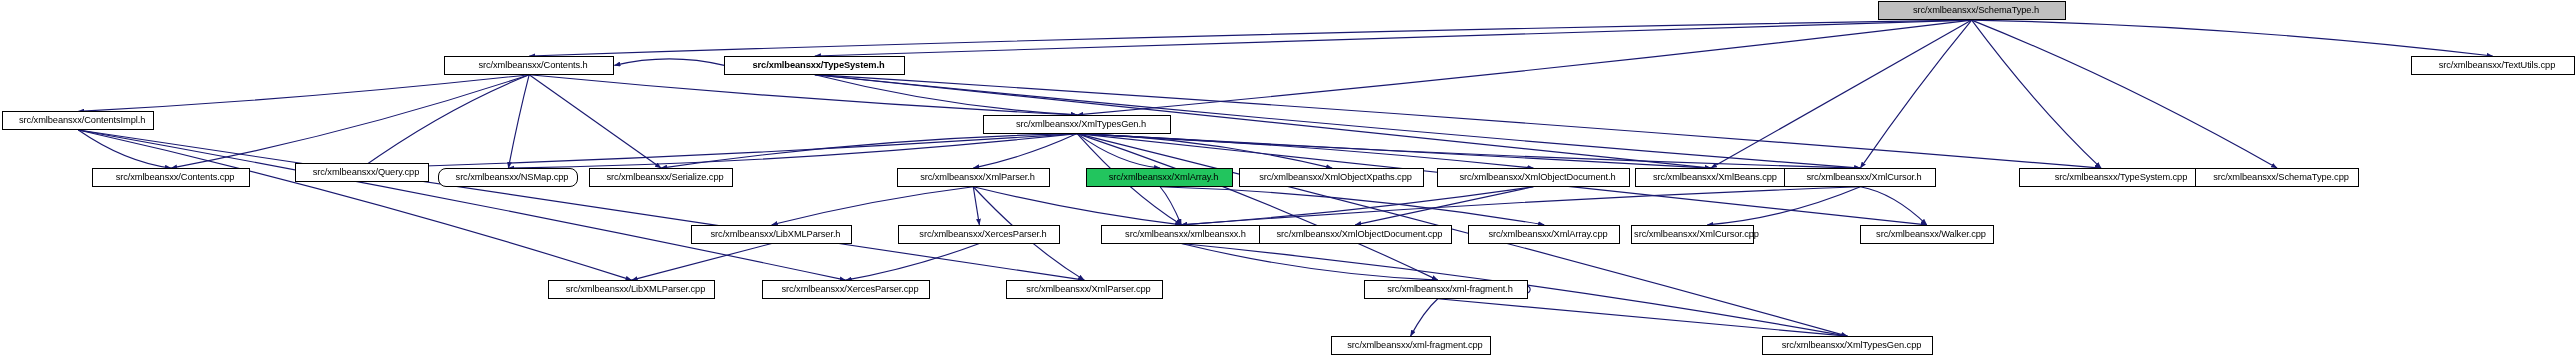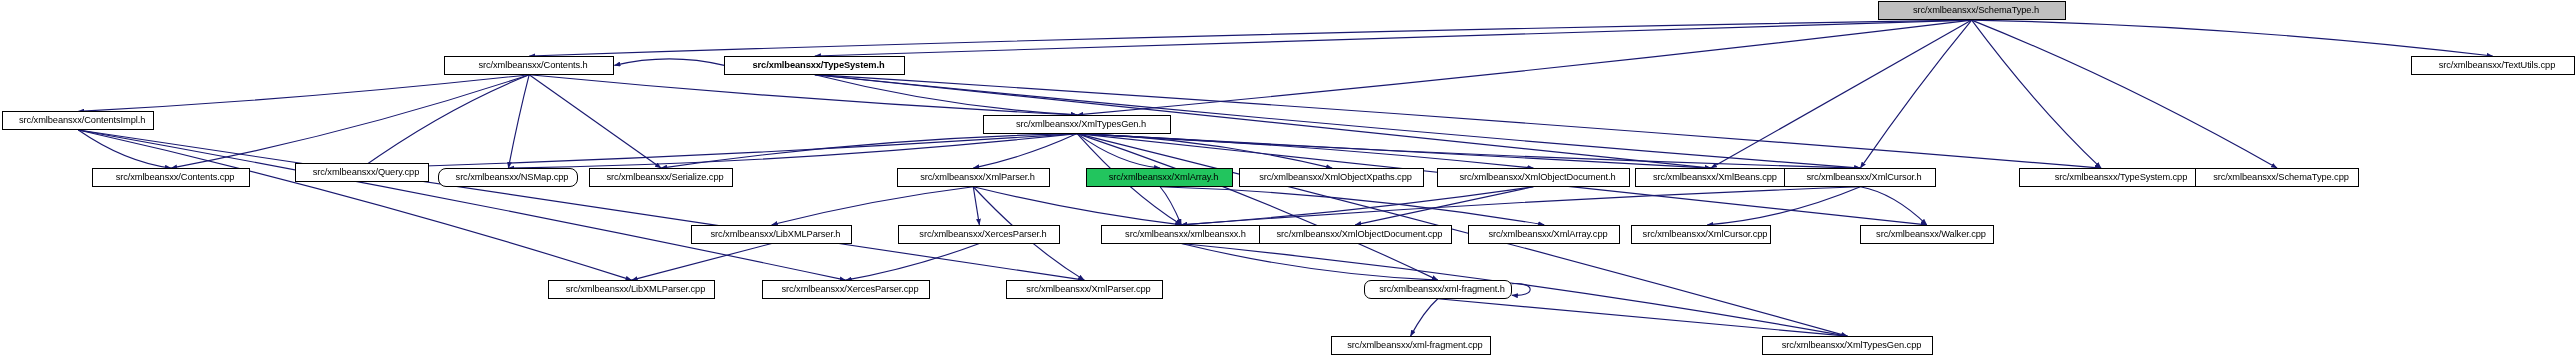--- a/index.html
+++ b/index.html
@@ -140,36 +140,36 @@
     </div>
     <div class="node" style="left: 1101px; top: 225px; width: 161px; border-color: rgb(0, 0, 0); background: rgb(255, 255, 255); color: rgb(0, 0, 0);">
       <span>src/xmlbeansxx/xmlbeansxx.h</span>
     </div>
     <div class="node" style="left: 1259px; top: 225px; width: 193px; border-color: rgb(0, 0, 0); background: rgb(255, 255, 255); color: rgb(0, 0, 0);">
       <span>src/xmlbeansxx/XmlObjectDocument.cpp</span>
     </div>
     <div class="node" style="left: 1468px; top: 225px; width: 152px; border-color: rgb(0, 0, 0); background: rgb(255, 255, 255); color: rgb(0, 0, 0);">
       <span>src/xmlbeansxx/XmlArray.cpp</span>
     </div>
-    <div class="node" style="left: 1631px; top: 225px; width: 140px; border-color: rgb(0, 0, 0); background: rgb(255, 255, 255); color: rgb(0, 0, 0);">
+    <div class="node" style="left: 1631px; top: 225px; width: 123px; border-color: rgb(0, 0, 0); background: rgb(255, 255, 255); color: rgb(0, 0, 0);">
       <span>src/xmlbeansxx/XmlCursor.cpp</span>
     </div>
     <div class="node" style="left: 1860px; top: 225px; width: 134px; border-color: rgb(0, 0, 0); background: rgb(255, 255, 255); color: rgb(0, 0, 0);">
       <span>src/xmlbeansxx/Walker.cpp</span>
     </div>
     <div class="node" style="left: 548px; top: 280px; width: 167px; border-color: rgb(0, 0, 0); background: rgb(255, 255, 255); color: rgb(0, 0, 0);">
       <span>src/xmlbeansxx/LibXMLParser.cpp</span>
     </div>
     <div class="node" style="left: 762px; top: 280px; width: 168px; border-color: rgb(0, 0, 0); background: rgb(255, 255, 255); color: rgb(0, 0, 0);">
       <span>src/xmlbeansxx/XercesParser.cpp</span>
     </div>
     <div class="node" style="left: 1006px; top: 280px; width: 157px; border-color: rgb(0, 0, 0); background: rgb(255, 255, 255); color: rgb(0, 0, 0); text-align: center;">
       <span>src/xmlbeansxx/XmlParser.cpp</span>
     </div>
-    <div class="node" style="left: 1364px; top: 280px; width: 148px; border-color: rgb(0, 0, 0); background: rgb(255, 255, 255); color: rgb(0, 0, 0); border-radius: 7px;">
+    <div class="node" style="left: 1364px; top: 280px; width: 164px; border-color: rgb(0, 0, 0); background: rgb(255, 255, 255); color: rgb(0, 0, 0);">
       <span>src/xmlbeansxx/xml-fragment.h</span>
     </div>
     <div class="node" style="left: 1331px; top: 336px; width: 160px; border-color: rgb(0, 0, 0); background: rgb(255, 255, 255); color: rgb(0, 0, 0);">
       <span>src/xmlbeansxx/xml-fragment.cpp</span>
     </div>
     <div class="node" style="left: 1762px; top: 336px; width: 171px; border-color: rgb(0, 0, 0); background: rgb(255, 255, 255); color: rgb(0, 0, 0);">
       <span>src/xmlbeansxx/XmlTypesGen.cpp</span>
     </div>
   </div>
 

